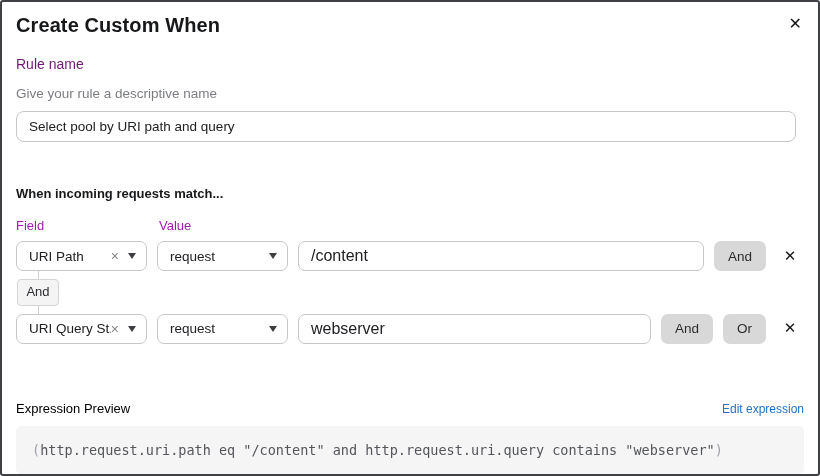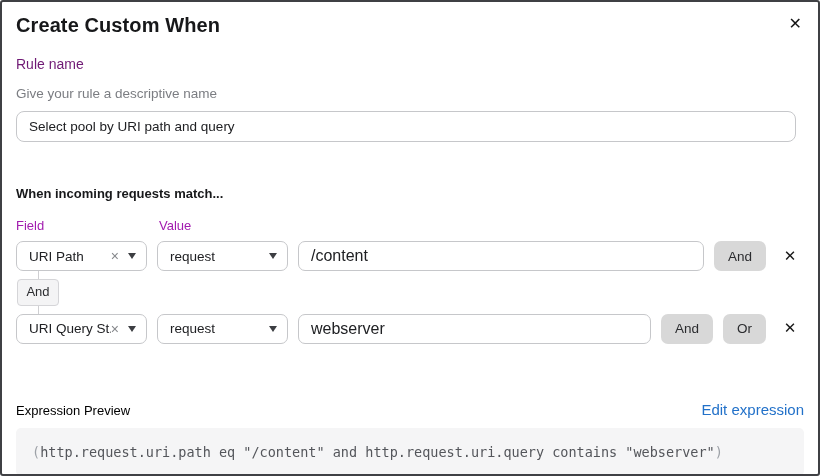--- a/index.html
+++ b/index.html
@@ -98,21 +98,21 @@
   .and-chip {
     border: 1px solid #d5d5d8; background: #f4f4f5;
     border-radius: 4px; padding: 4px 8px;
     font-size: 13px; color: #2b2c2f; line-height: 1.3;
   }
   
   .expr-head {
     margin-top: 57px; display: flex; justify-content: space-between; align-items: baseline;
   }
   .expr-label { font-size: 13px; color: #000000; }
-  .expr-link { font-size: 15px; color: #2271c9; text-decoration: none; cursor: pointer; }
+  .expr-link { font-size: 12px; color: #2271c9; text-decoration: none; cursor: pointer; }
   .code-block {
     margin-top: 10px;
     background: #f5f5f6;
     border-radius: 5px;
     padding: 16px 16px;
     font-family: "DejaVu Sans Mono", "Liberation Mono", monospace;
     font-size: 13.5px;
     color: #54565b;
     white-space: nowrap;
   }

